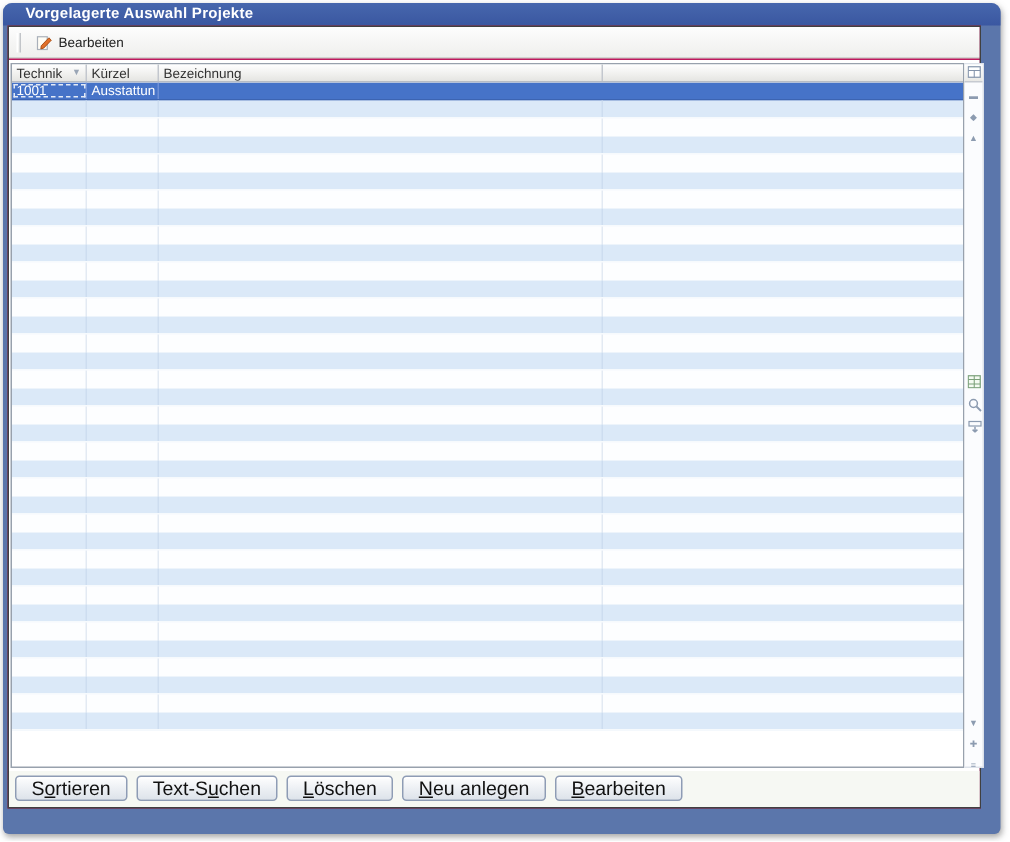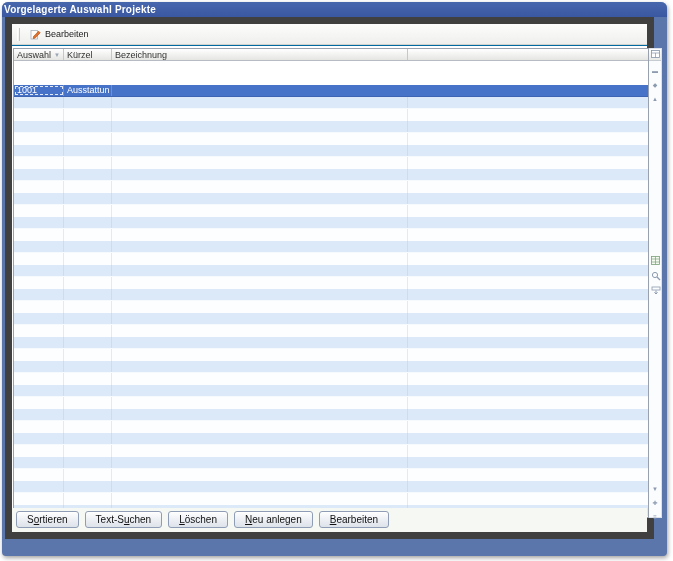--- a/index.html
+++ b/index.html
@@ -8,48 +8,48 @@
 
   .window {
     position:absolute; left:2px; top:2px; width:665px; height:554px;
     background:#5b76ab;
     border-radius:6px 6px 4px 4px;
     box-shadow:1px 2px 4px rgba(90,90,90,.55), inset 0 1px 0 rgba(255,255,255,.35);
   }
   .titlebar {
     height:15px; display:flex; align-items:center;
     background:linear-gradient(#4767ad,#3a57a1);
-    border-radius:6px 6px 0 0; padding-left:2px;
+    border-radius:6px 6px 0 0; padding-left:15px;
   }
   .titlebar span { color:#fff; font-size:10px; font-weight:bold; letter-spacing:.2px; }
 
   .content {
     position:absolute; left:3px; top:15px; right:13px; bottom:17px;
-    background:#0369a1; border:7px solid #404040;
+    background:#be185d; border:1px solid #404040;
   }
 
   
   .toolbar {
     height:21px; display:flex; align-items:center; padding-left:3px;
     background:linear-gradient(#fdfdfd,#efefed);
     border-bottom:1px solid #d2d4d0;
   }
   .grip { width:3px; height:13px; border-left:1px solid #fff; border-right:1px solid #c2c5c9; margin:0 5px 0 2px; cursor:move; }
   .tb-btn { display:flex; align-items:center; gap:4px; padding:2px 7px 2px 4px; font-size:9px; color:#222; border:1px solid transparent; border-radius:2px; cursor:pointer; }
 
   
   .main { position:absolute; left:0; right:0; top:22px; bottom:0; background:#fff; }
   .gridwrap { position:absolute; left:1px; top:2px; display:flex; }
   .grid { width:636px; height:470px; border:1px solid #98a1ad; background:#fff; display:flex; flex-direction:column; }
 
   .ghead { height:12px; display:flex; background:linear-gradient(#ffffff,#e5e5e2); border-bottom:1px solid #b7bcc4; }
   .ghead .cell { display:flex; align-items:center; font-size:9px; color:#333; padding:0 3px; border-right:1px solid #c3c7ce; overflow:hidden; white-space:nowrap; }
   .sortglyph { margin-left:auto; font-size:6px; color:#9aa6b6; padding-left:2px; }
 
-  .gbody { flex:1; overflow:hidden;margin-top:24px; }
+  .gbody { flex:1; overflow:hidden; }
   .row { height:12px; display:flex; font-size:9px; color:#2d2d2d; background:#fdfeff; cursor:default; }
   .row.alt { background:#dbe9f8; border-bottom:1px solid rgba(255,255,255,.75); }
   .row.sel { background:#4673c8; color:#fff; border-bottom:1px solid #3c64b2; }
   .row .cell { padding:0 3px; line-height:11px; border-right:1px solid #e3eaf3; white-space:nowrap; overflow:hidden; }
   .row.alt .cell { border-right-color:#cdddf0; }
   .row.sel .cell { border-right-color:#6d8fd6; }
   .c0 { width:50px; text-align:right; }
   .c1 { width:48px;text-align:center; }
   .c2 { width:296px; }
   .c3 { flex:1; border-right:none !important; }
@@ -60,21 +60,21 @@
   .colchooser { position:absolute; top:0; left:0; width:12px; height:12px; display:flex; align-items:center; justify-content:center; background:linear-gradient(#fff,#e9e9e6); border-bottom:1px solid #c6cad1; cursor:pointer; }
   .mk { position:absolute; left:0; width:12px; text-align:center; font-size:6px; color:#8c9bb0; line-height:8px; cursor:pointer; }
   .mkt0 { top:18px; } .mkt1 { top:32px; } .mkt2 { top:46px; }
   .mkb0 { top:436px; } .mkb1 { top:450px; } .mkb2 { top:464px; }
   .sicon { position:absolute; left:1px; width:11px; height:11px; display:flex; align-items:center; justify-content:center; cursor:pointer; }
   .s1 { top:206px; } .s2 { top:221px; } .s3 { top:236px; }
 
   
   .footer { position:absolute; left:0; right:0; bottom:0; height:24px; background:#f6f8f3; display:flex; gap:6px; padding:3px 0 0 4px; }
   .btn {
-    height:17px; padding:0 10px; font-size:10px; color:#111;
+    height:17px; padding:0 10px; font-size:13px; color:#111;
     border:1px solid #8e9cb5; border-radius:3px;
     background:linear-gradient(#fefefe,#edf0f4 50%,#dde3ea);
     box-shadow:inset 0 1px 0 #fff; cursor:pointer;
     font-family:"Liberation Sans", sans-serif;
   }
   .btn u { text-decoration:underline; }
 </style>
 </head>
 <body>
 
@@ -99,21 +99,21 @@
           <span>Bearbeiten</span>
         </div>
       </div>
 
       <div class="main">
         <div class="gridwrap">
 
           <div class="grid">
             <div class="ghead">
                 <div class="cell c0">
-                  <span>Auswahl</span>
+                  <span>Technik</span>
                   <span class="sortglyph">▼</span>
                 </div>
                 <div class="cell c1">
                   <span>Kürzel</span>
                 </div>
                 <div class="cell c2">
                   <span>Bezeichnung</span>
                 </div>
                 <div class="cell c3">
                   <span></span>

